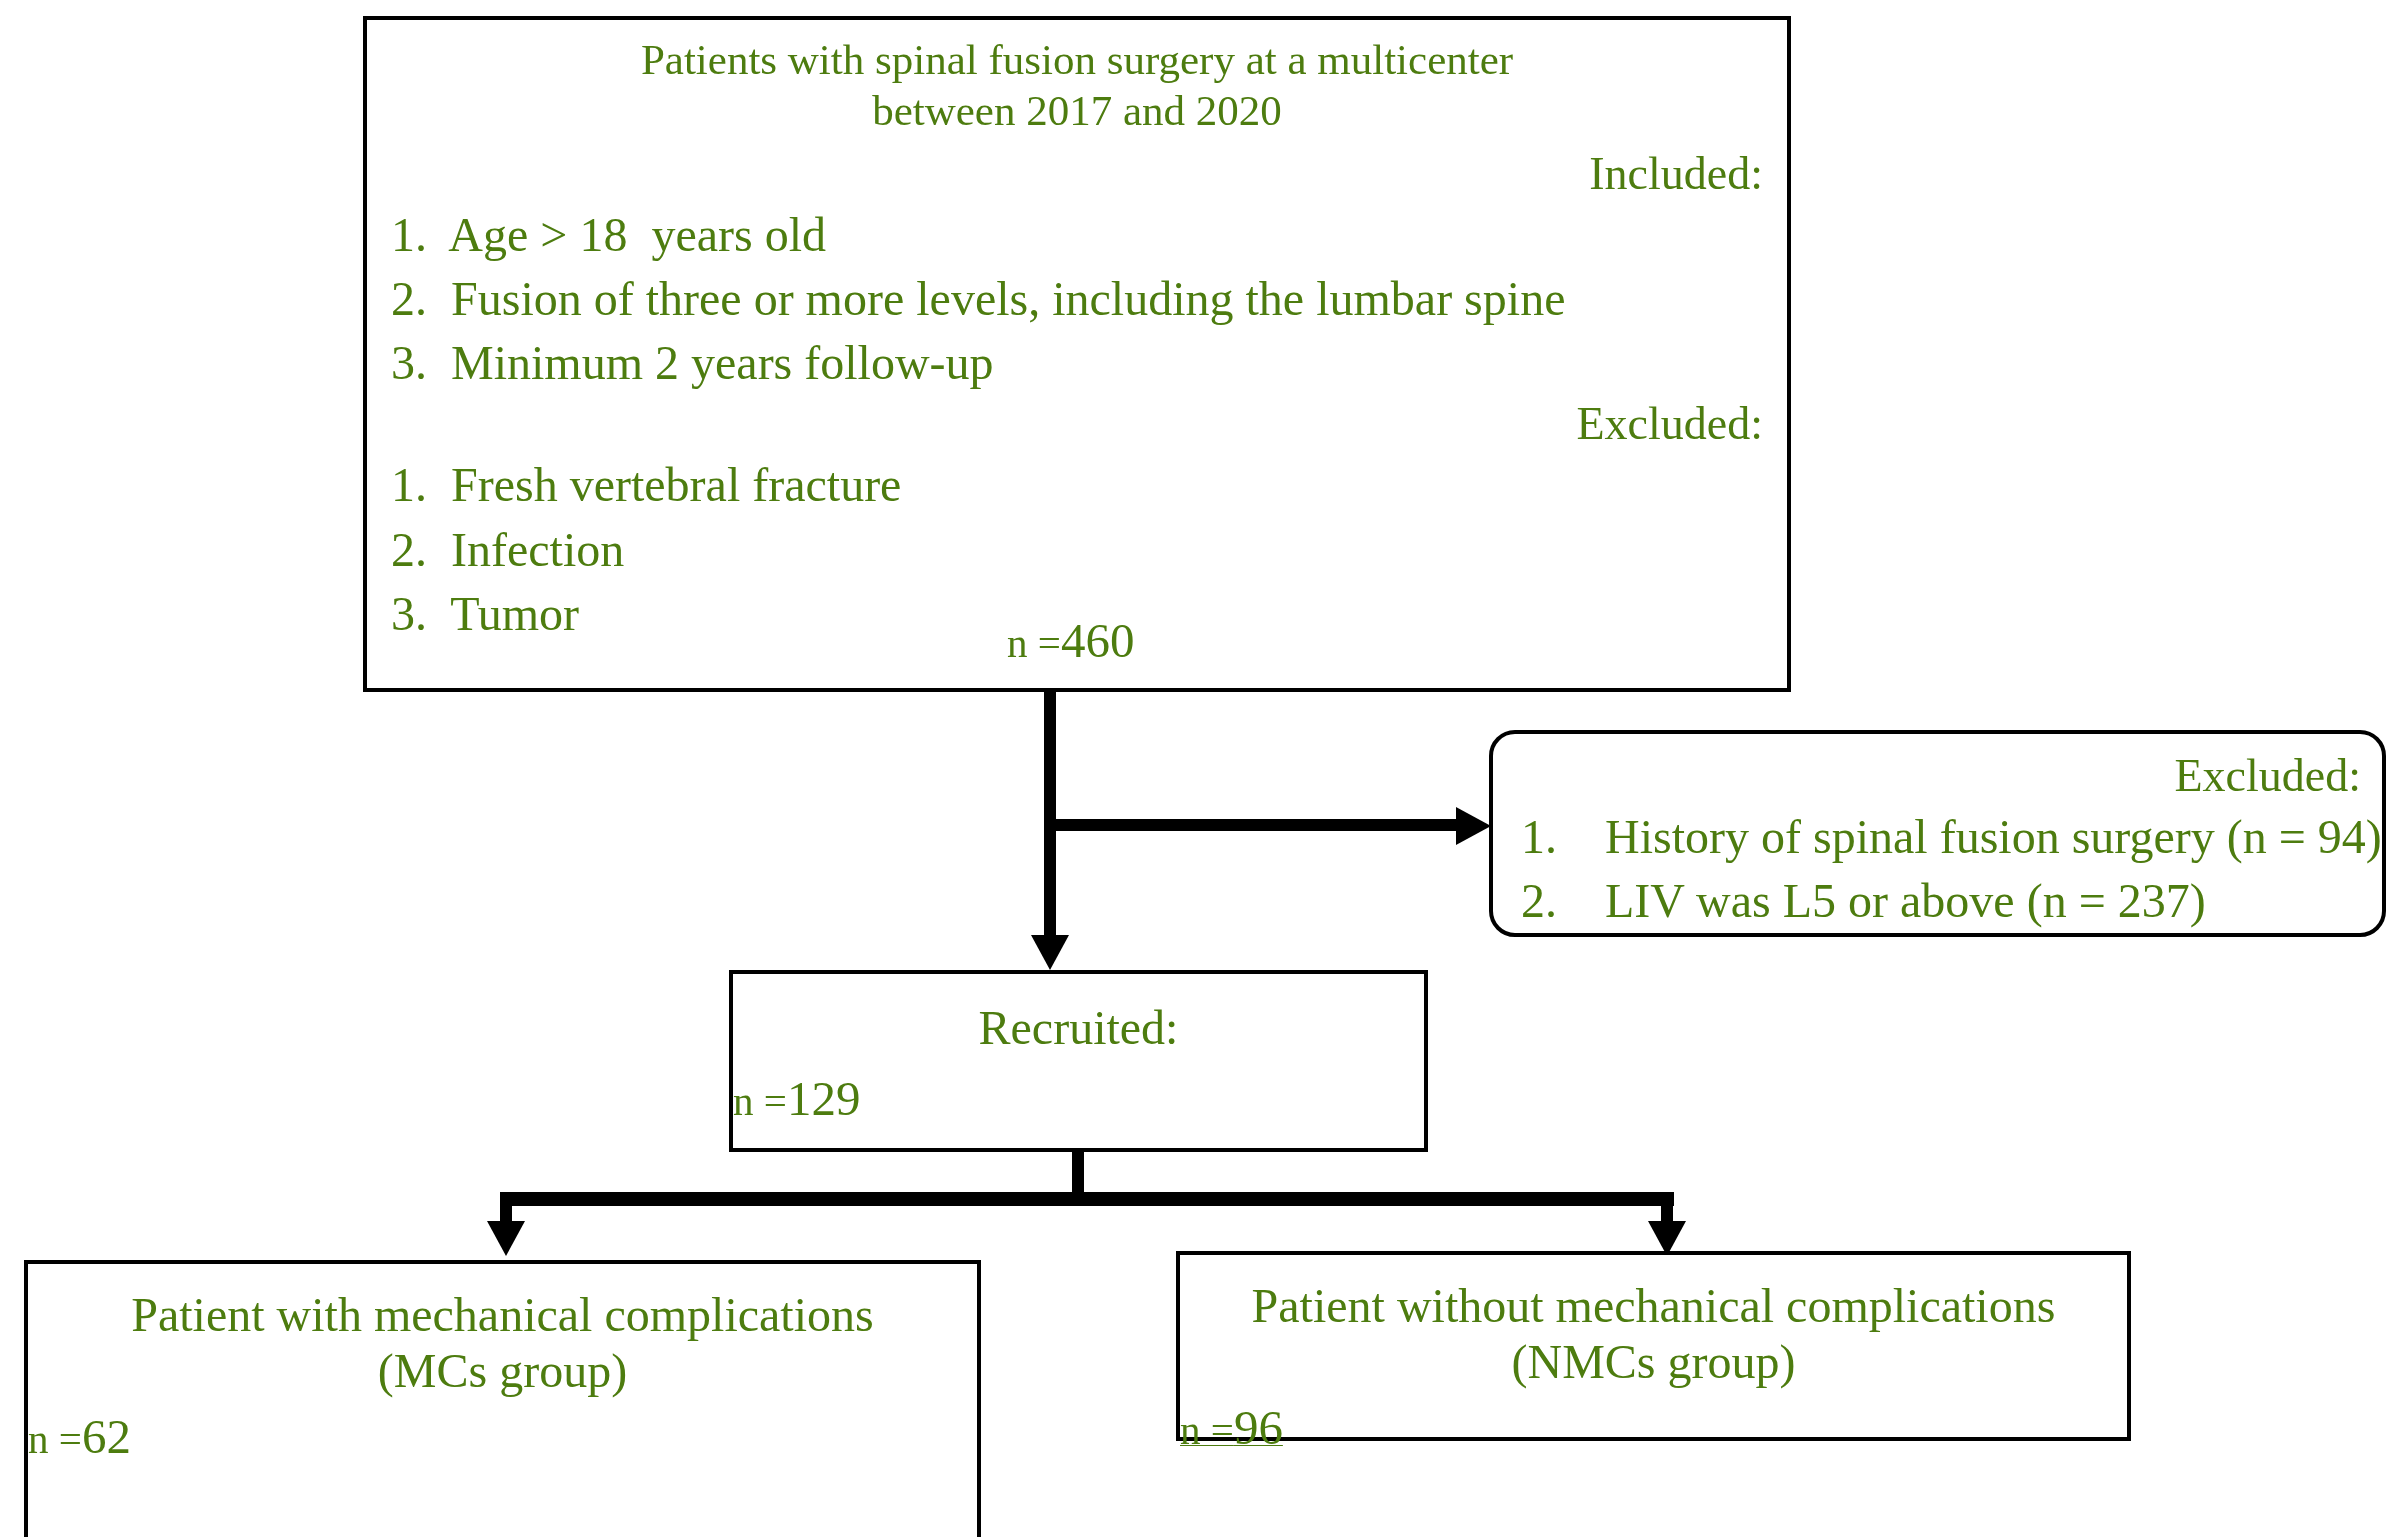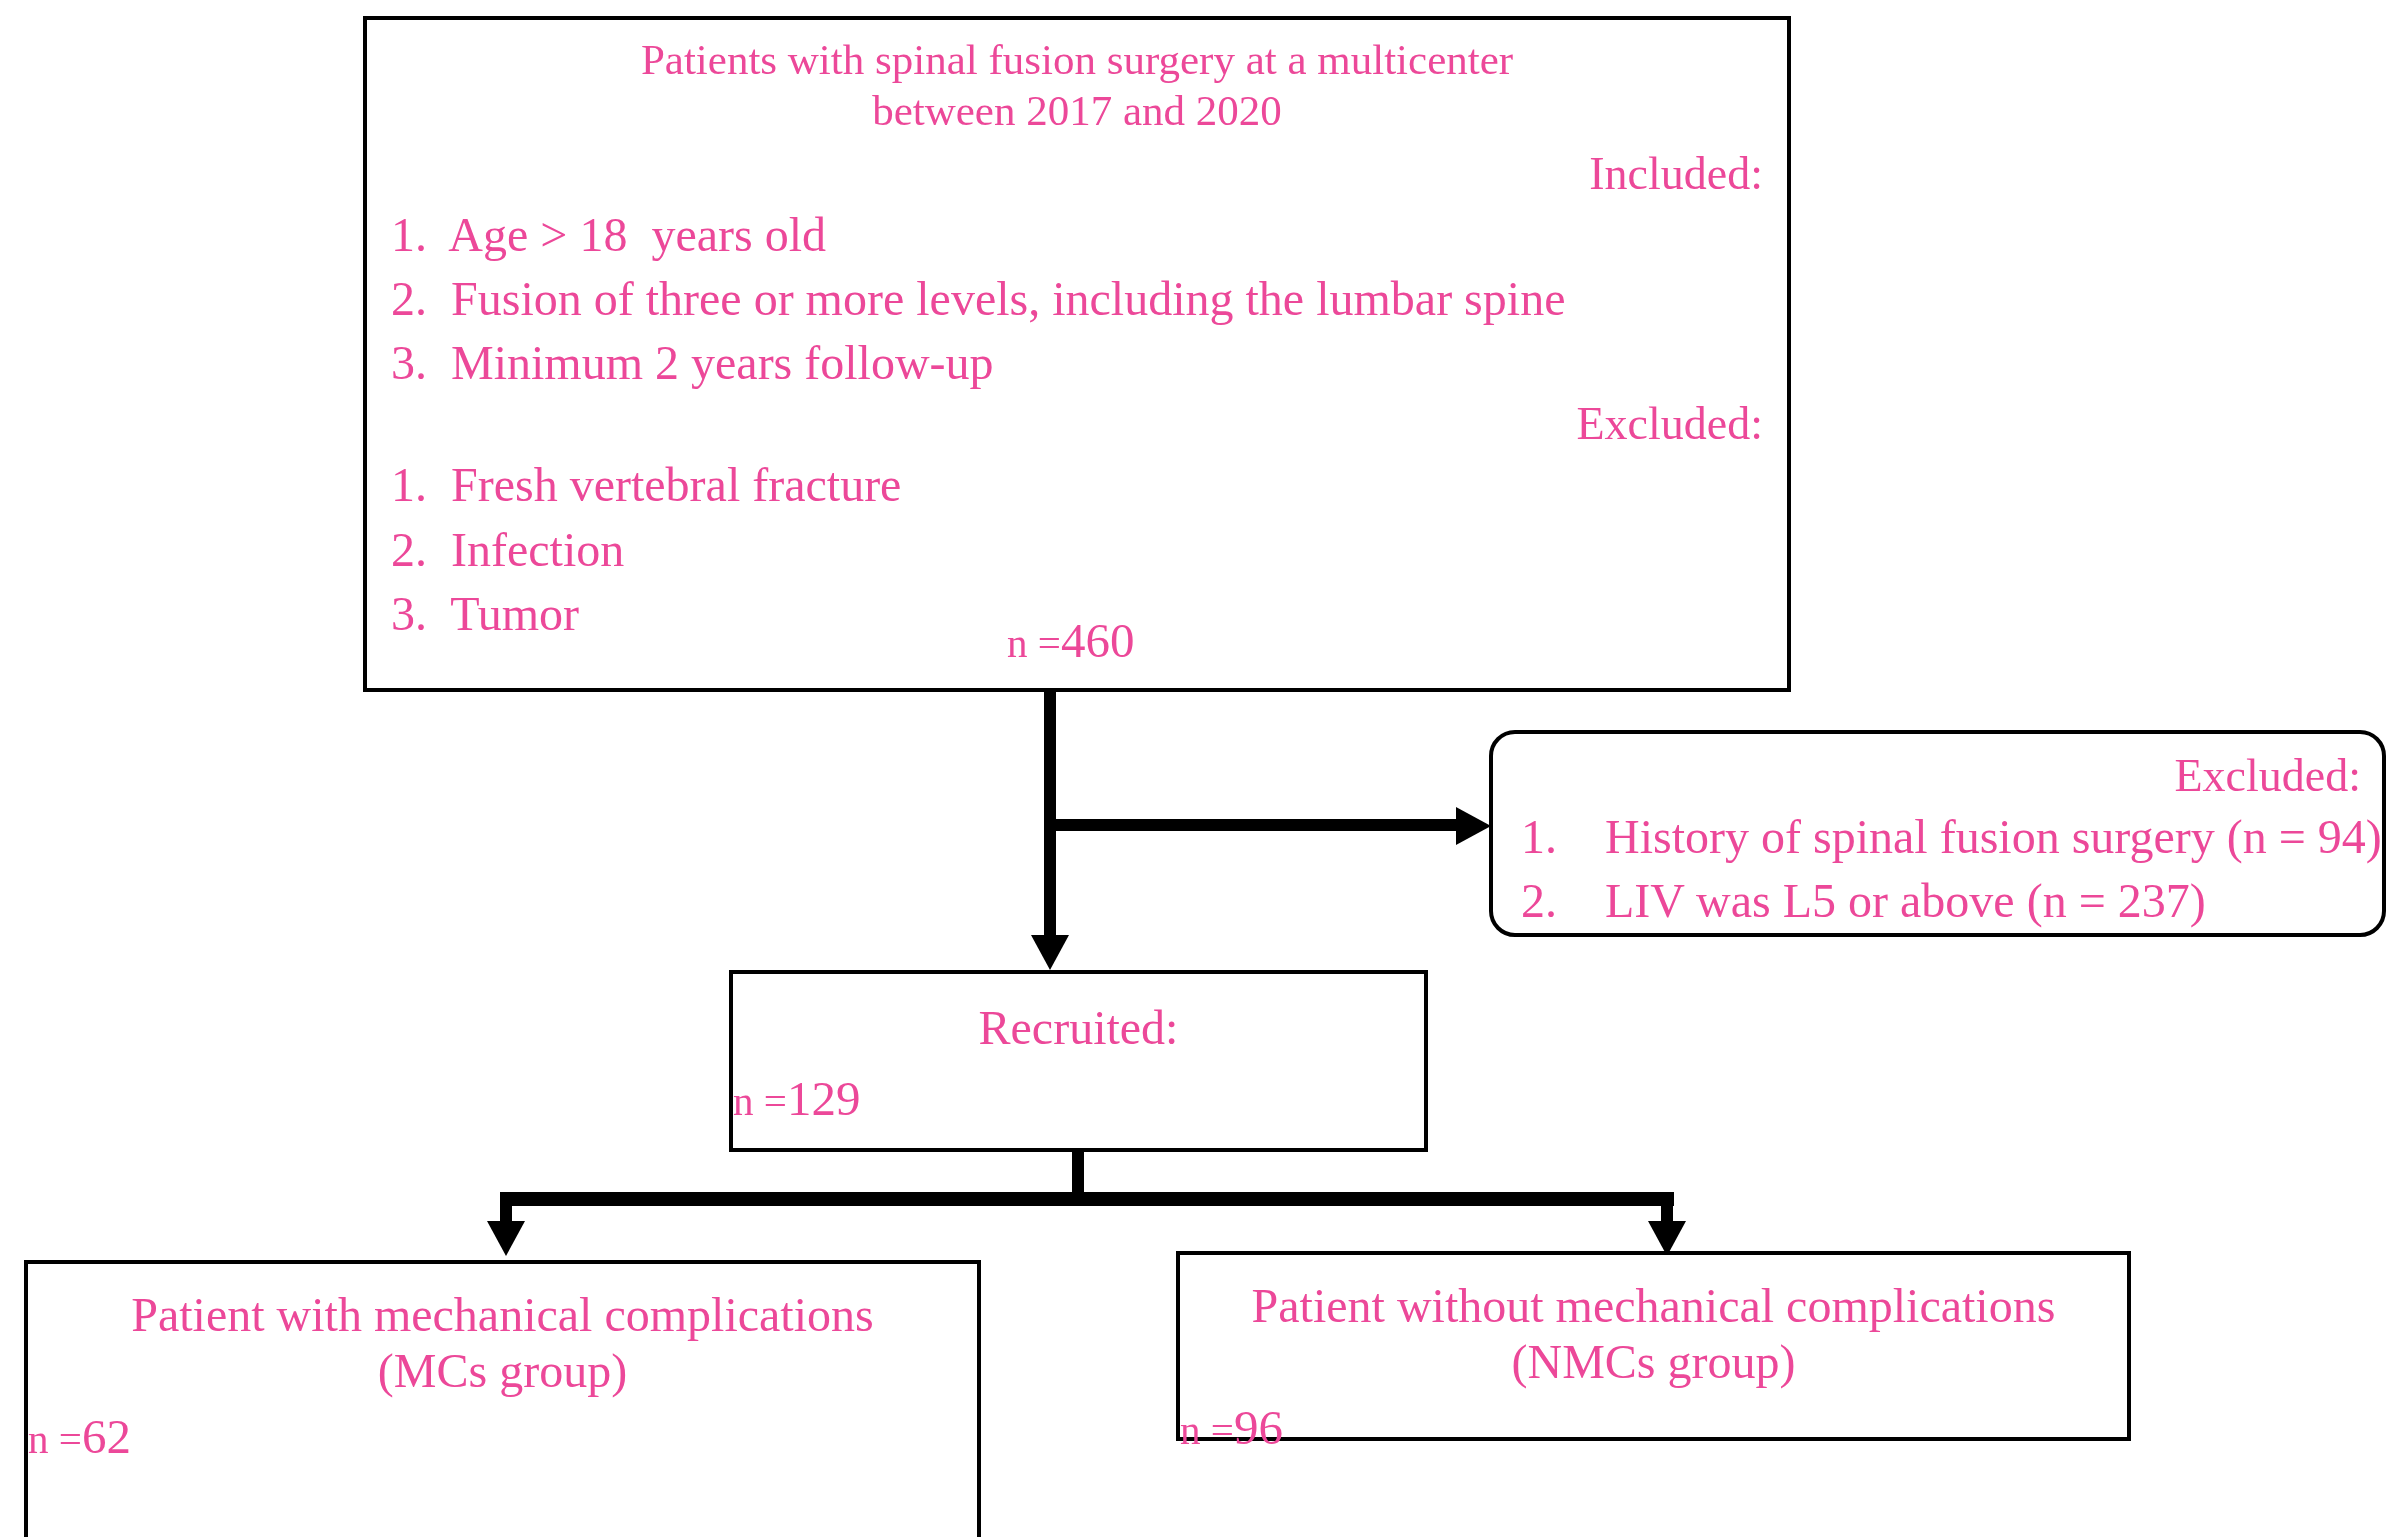--- a/index.html
+++ b/index.html
@@ -7,21 +7,21 @@
     margin: 0;
     padding: 0;
     background: #ffffff;
   }
   #canvas {
     position: relative;
     width: 2401px;
     height: 1538px;
     background: #ffffff;
     font-family: "Liberation Serif", "DejaVu Serif", serif;
-    color: #ec4899;
+    color: #4d7c0f;
     overflow: hidden;
   }
   .box {
     position: absolute;
     box-sizing: border-box;
     background: #ffffff;
     border: 4.3px solid #000000;
   }
   .box.rounded {
     border-radius: 26px;
@@ -168,20 +168,20 @@
         <span class="nline">n =</span><span class="bign">62</span>
       </div>
     </div>
   </div>
 
   <div class="box" style="left:1176px; top:1232px; width:955px; height:190px;margin-top:19px;">
     <div style="position:absolute; left:0; right:0; top:22.5px;">
       <div class="bodyline">Patient without mechanical complications</div>
       <div class="bodyline">(NMCs group)</div>
       <div style="height:12px"></div>
-      <div class="ctr" style="white-space:nowrap;">
+      <div class="ctr" style="white-space:nowrap;text-decoration:underline;">
         <span class="nline">n =</span><span class="bign">96</span>
       </div>
     </div>
   </div>
 
 </div>
 
 
 </body></html>

